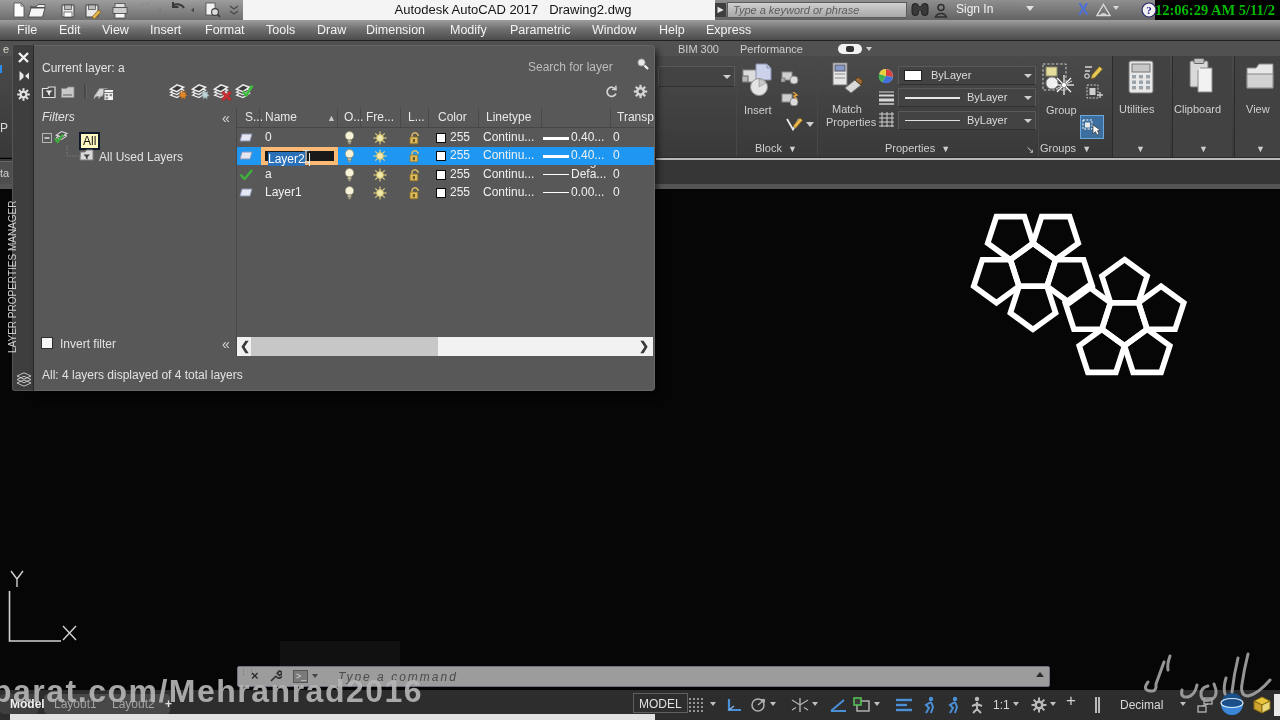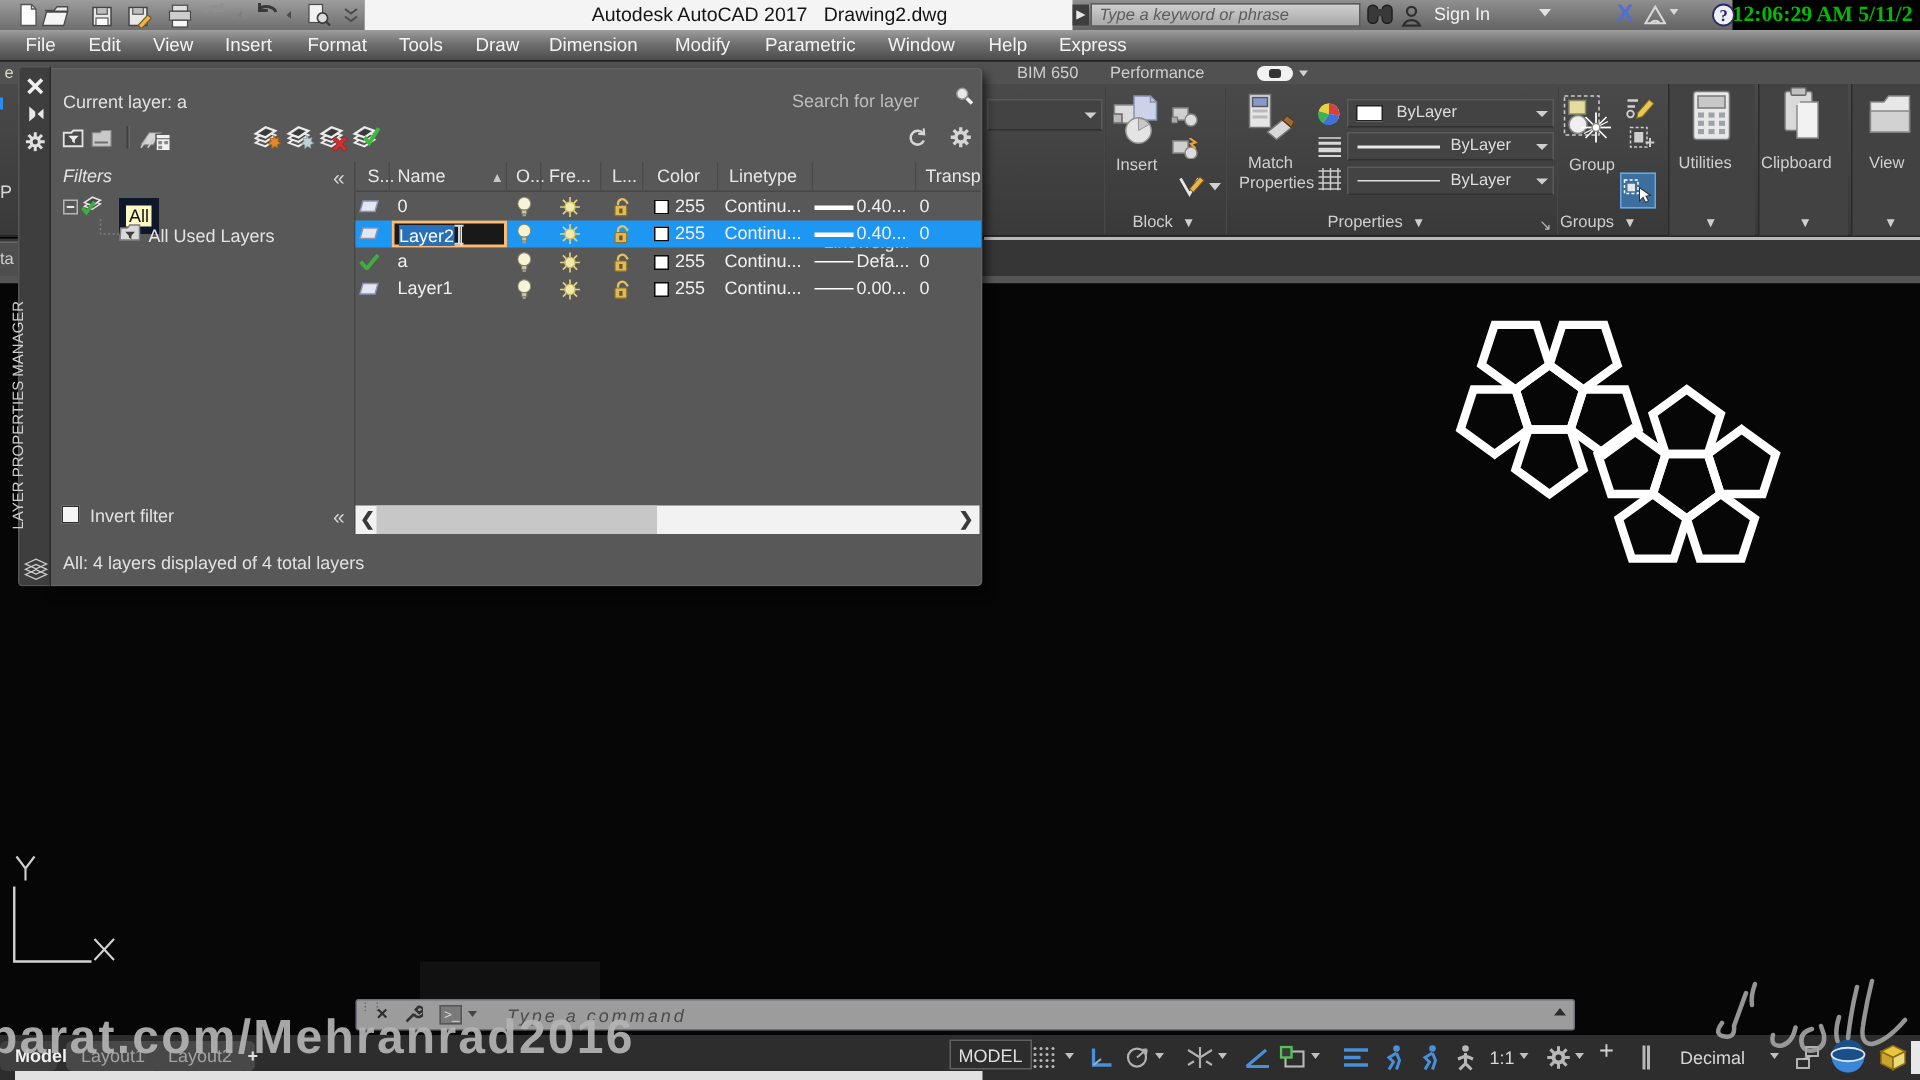--- a/index.html
+++ b/index.html
@@ -168,21 +168,21 @@
   <div class="menu" style="left:317px;">Draw</div>
   <div class="menu" style="left:366px;">Dimension</div>
   <div class="menu" style="left:450px;">Modify</div>
   <div class="menu" style="left:510px;">Parametric</div>
   <div class="menu" style="left:592px;">Window</div>
   <div class="menu" style="left:659px;">Help</div>
   <div class="menu" style="left:706px;">Express</div>
 
   <div class="abs" id="ribtabs"></div>
   <div class="rtab" style="left:3px; color:#d8d8c8;">e</div>
-  <div class="rtab" style="left:678px;">BIM 650</div>
+  <div class="rtab" style="left:678px;">BIM 300</div>
   <div class="rtab" style="left:740px;">Performance</div>
   <div class="abs" style="left:838px; top:44px; width:24px; height:10px; background:#f2f2f2; border-radius:5px;"></div>
   <div class="abs" style="left:846px; top:46px; width:8px; height:6px; background:#333; border-radius:2px;"></div>
   <div class="abs" style="left:866px; top:47px; width:0; height:0; border-left:3.5px solid transparent; border-right:3.5px solid transparent; border-top:4.5px solid #d0d0d0;"></div>
 
   <div class="abs" id="ribbon"></div>
   <div class="abs" style="left:0px; top:65px; width:2px; height:8px; background:#2d8ceb;"></div>
   <div class="abs" style="left:0px; top:121px; color:#d8d8d8; font-size:12px;">P</div>
 
   <div class="lightpanel" style="left:1112px; width:58px;"></div>
@@ -595,21 +595,21 @@
 
     <svg class="abs" style="left:8px; top:84px;" width="30" height="30" viewBox="0 0 30 30">
       <rect x="0.5" y="3.5" width="9" height="9" fill="#585858" stroke="#b5b5b5"></rect>
       <line x1="2.5" y1="8" x2="7.5" y2="8" stroke="#e8e8e8" stroke-width="1.4"></line>
       <g transform="translate(13,0) scale(0.82)">
         <path d="M1.5 9.2 L8 4.8 L14.5 7.2 L8 11.6 Z" fill="none" stroke="#e2e2e2" stroke-width="1.2"></path>
         <path d="M1.5 6.2 L8 1.8 L14.5 4.2 L8 8.6 Z" fill="#4a4a4a" stroke="#e2e2e2" stroke-width="1.3"></path>
       </g>
       <path d="M13 8.5 l2.6 3.2 L21 4.5" stroke="#3fae3f" stroke-width="2.4" fill="none"></path>
     </svg>
-    <div class="ptext" style="left:45px; top:86px; background:#fef9c3; color:#111; padding:0 2px; border:5px solid #0f172a;">All</div>
+    <div class="ptext" style="left:45px; top:86px; background:#fef9c3; color:#111; padding:0 2px; border:2px solid #0f172a;">All</div>
     <svg class="abs" style="left:28px; top:100px;" width="50" height="20" viewBox="0 0 50 20">
       <path d="M5 0 v10 h12" stroke="#7c7c7c" stroke-dasharray="1.5 1.5" fill="none"></path>
       <g transform="translate(18,3)">
           <path d="M0.5 3 h4.5 l1.5 -2 h6.5 v10 h-13 z" fill="#d9d9d9" stroke="#7e7e7e"></path>
           <path d="M3.5 5.5 h6.5 l-2.4 2.6 v2.4 l-1.7 -1.2 v-1.2 z" fill="#3e3e3e"></path>
         </g>
     </svg>
     <div class="ptext" style="left:65px; top:104px;">All Used Layers</div>
 
     <div class="abs" style="left:7px; top:291px; width:12px; height:12px; background:#f5f5f5; border:1px solid #2e2e2e;"></div>
@@ -656,21 +656,21 @@
         <span class="c255">255</span>
         <span class="clin">Continu...</span>
       <span class="lw" style="height:3px;"></span>
         <span class="lwt">0.40...</span>
         <span class="ctr">0</span>
     </div>
     <div class="row selrow" style="top:101px;">
       <svg class="pgram" viewBox="0 0 14 9">
           <polygon points="3,1 13,1 11,8 1,8" fill="#e4e7f2" stroke="#8a93b4"></polygon>
         </svg>
-      <div class="abs" style="left:24px; top:0px; width:77px; height:18px; background:#191919; border:2px solid #fdba74;">
+      <div class="abs" style="left:24px; top:0px; width:77px; height:18px; background:#191919; border:4px solid #fdba74;">
         <span style="position:absolute; left:3px; top:1px; background:#2a70b8; color:#fff; font-size:12px;">Layer2</span>
         <span style="position:absolute; left:44px; top:2px; width:1px; height:13px; background:#e8e8e8;"></span>
       </div>
       <svg class="abs" style="left:64px; top:2px;" width="10" height="15" viewBox="0 0 10 15">
           <g stroke="#dcdcdc" stroke-width="1.3">
             <line x1="2" y1="1.5" x2="8" y2="1.5"></line>
             <line x1="5" y1="1.5" x2="5" y2="13.5"></line>
             <line x1="2" y1="13.5" x2="8" y2="13.5"></line>
           </g>
         </svg>

